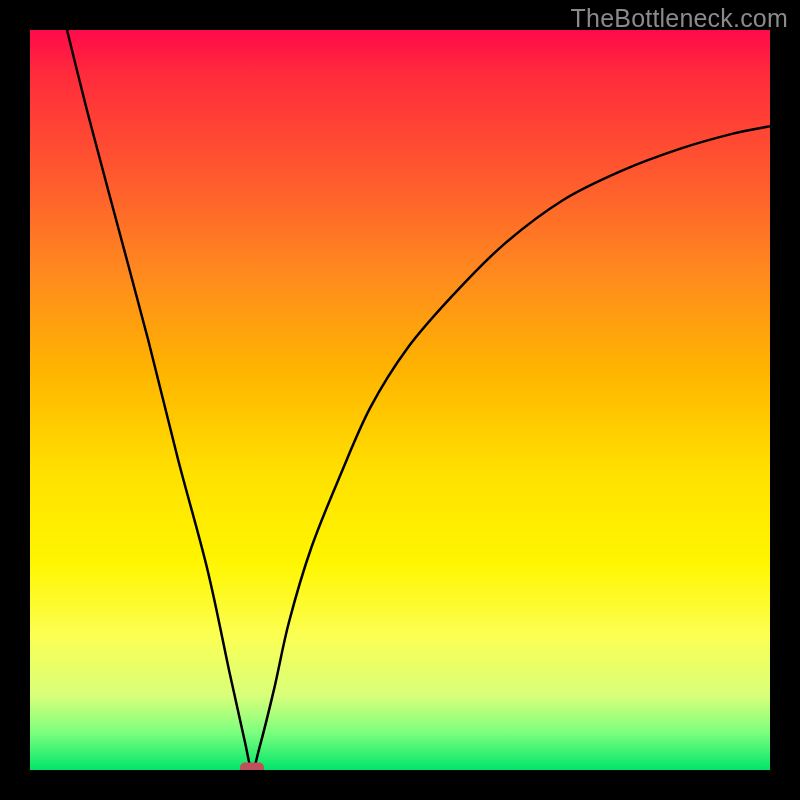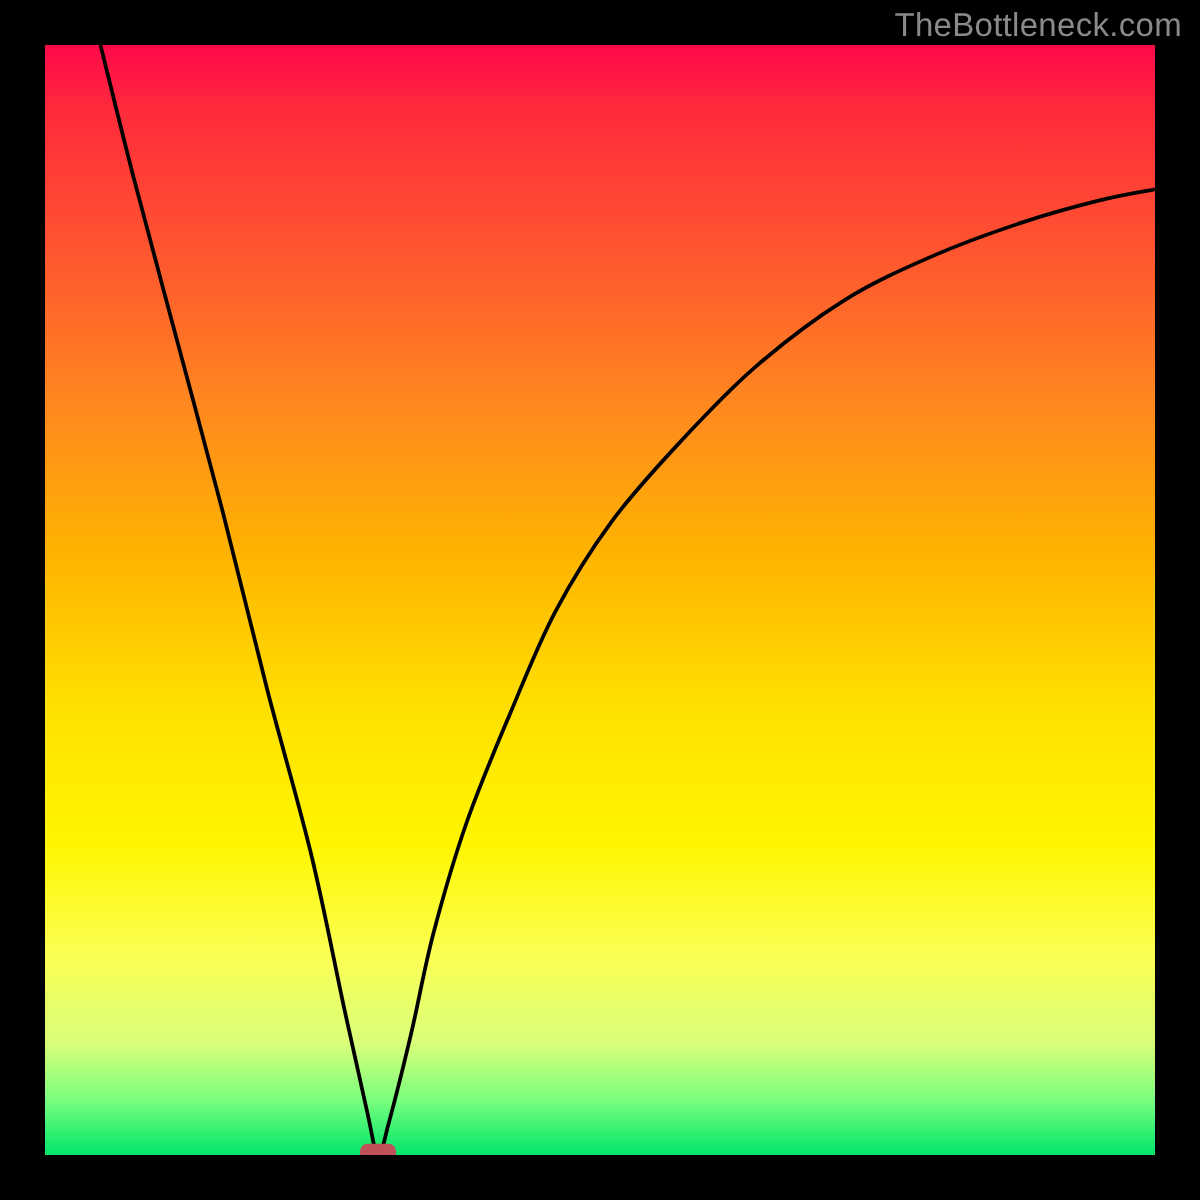--- a/index.html
+++ b/index.html
@@ -57,21 +57,21 @@
   }
   .marker {
     fill: #c0505a;
     stroke: none;
   }
   .watermark {
     position: absolute;
     top: 4px;
     right: 12px;
     color: #8a8a8a;
-    font-size: 22px;
+    font-size: 25px;
     font-weight: 500;
     letter-spacing: 0.2px;
     user-select: none;
   }
 </style>
 </head>
 <body>
 
 <div class="frame">
 

